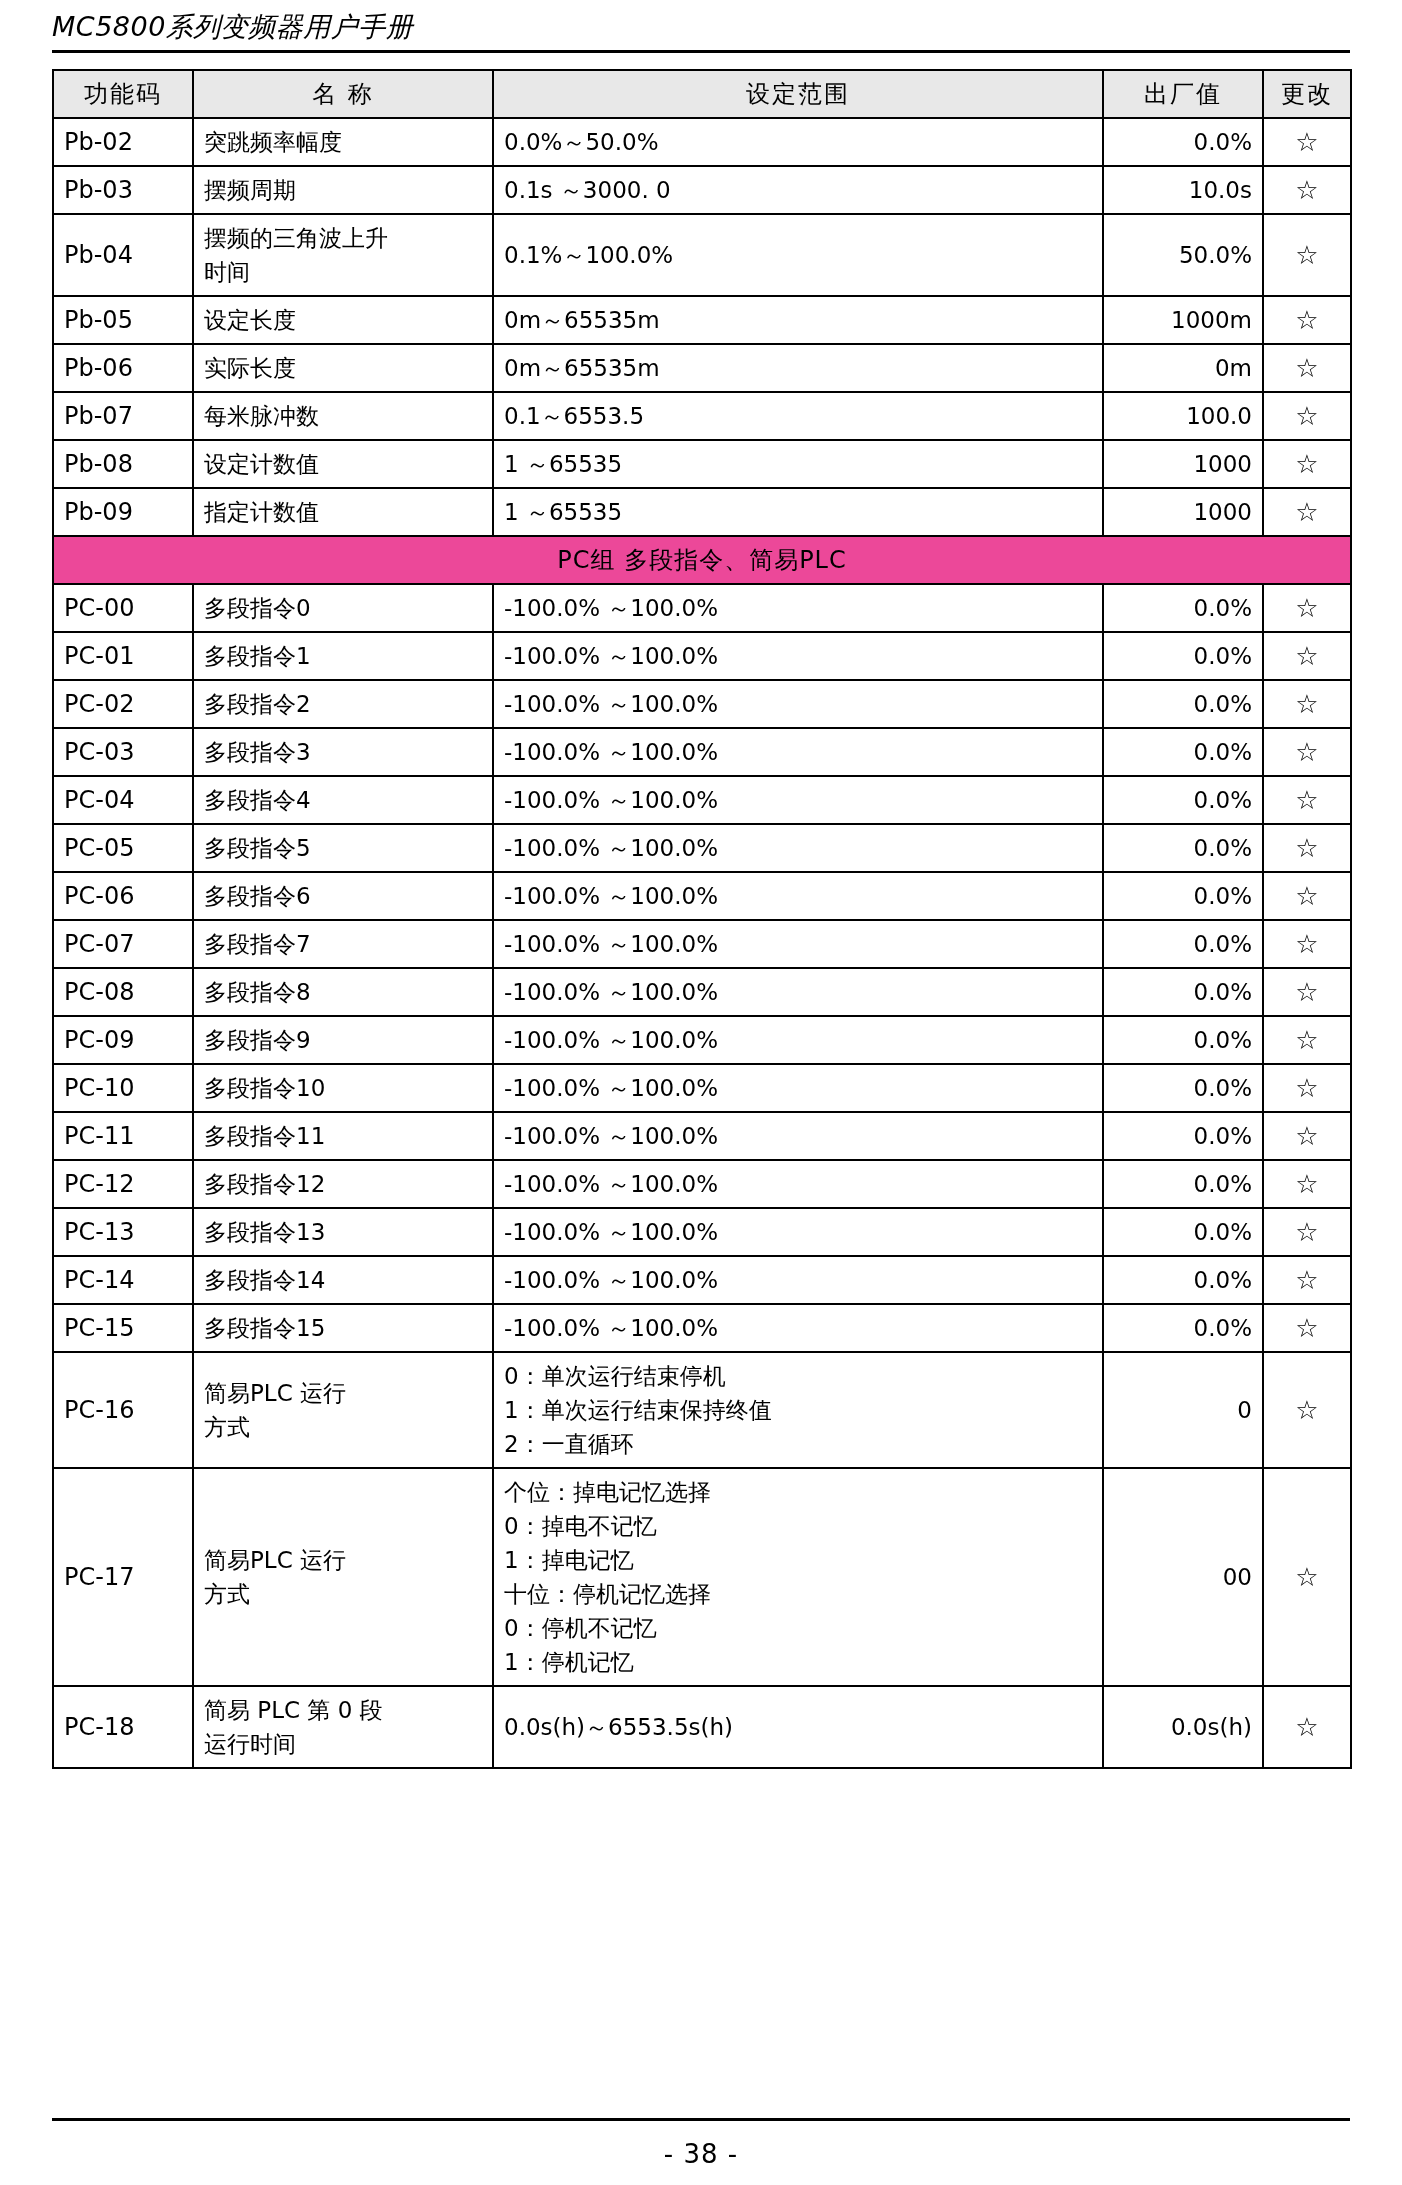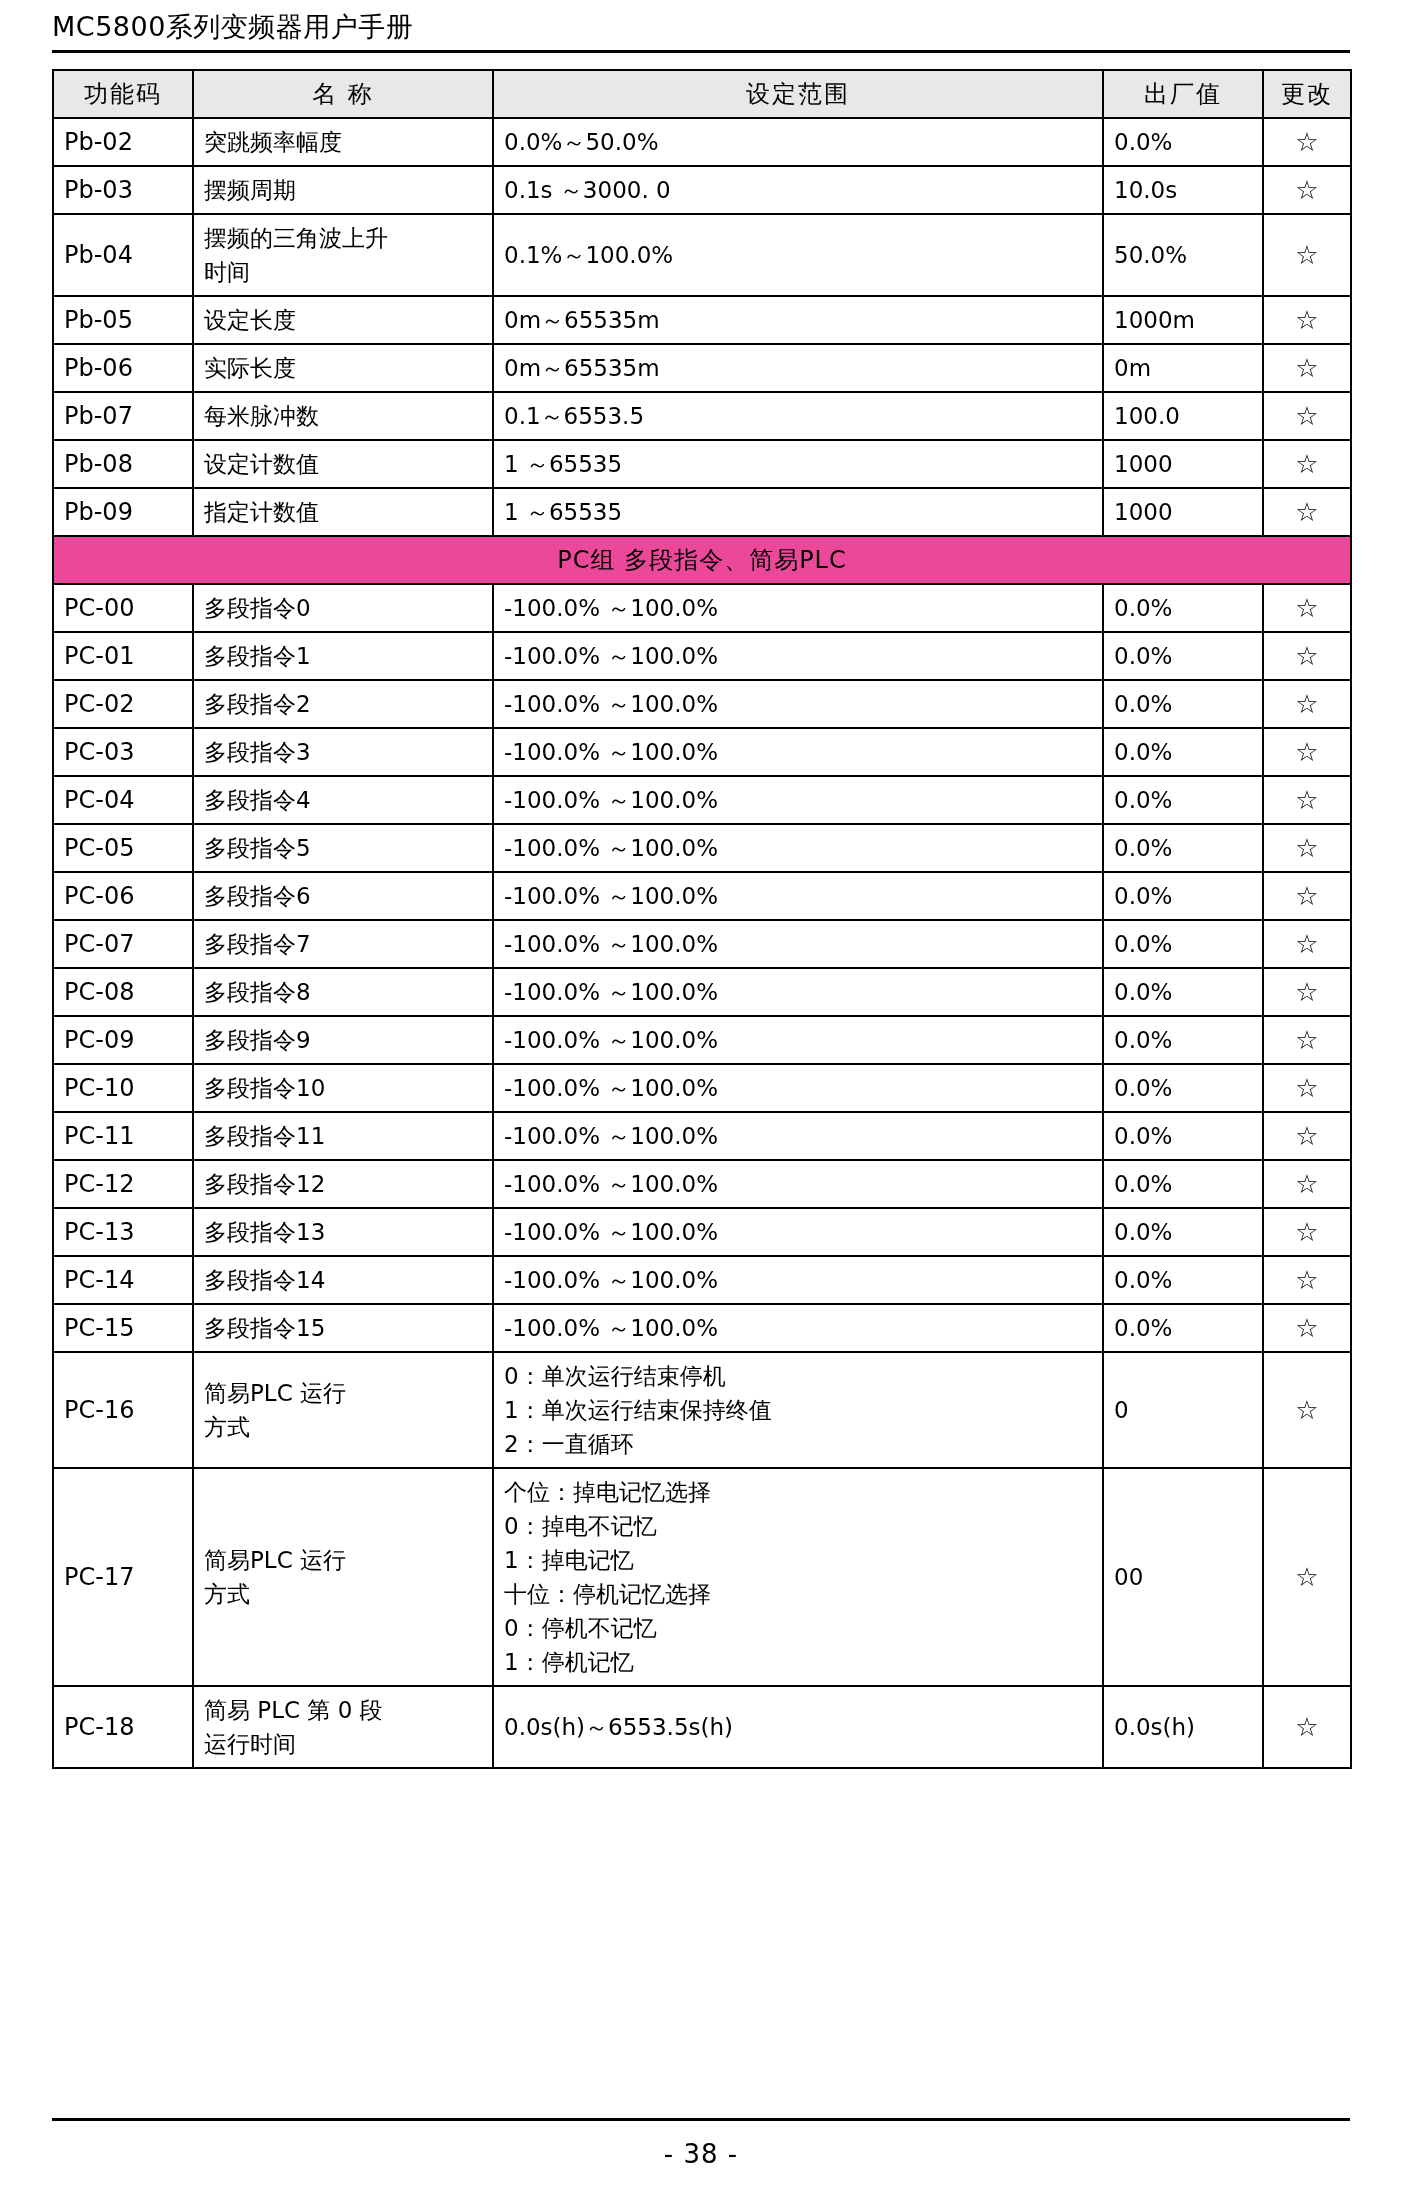--- a/index.html
+++ b/index.html
@@ -17,20 +17,21 @@
   .page {
     width: 1402px;
     min-height: 2185px;
     box-sizing: border-box;
     padding: 0 52px;
     position: relative;
   }
   
   .header {
     padding-top: 10px;
+    font-style: italic;
   }
   .header-title {
     font-size: 27px;
     line-height: 34px;
     letter-spacing: 0.5px;
     padding-bottom: 4px;
     white-space: nowrap;
   }
   .header-rule {
     border-bottom: 3px solid #000;
@@ -73,21 +74,21 @@
   }
   td.name {
     text-align: left;
     padding-left: 14px;
   }
   td.range {
     text-align: left;
     padding-left: 14px;
   }
   td.factory {
-    text-align: left;
+    text-align: right;
   }
   td.change {
     text-align: center;
     font-size: 26px;
   }
   tr.group td {
     background: #ec4899;
     text-align: center;
     font-size: 24px;
     letter-spacing: 1px;

